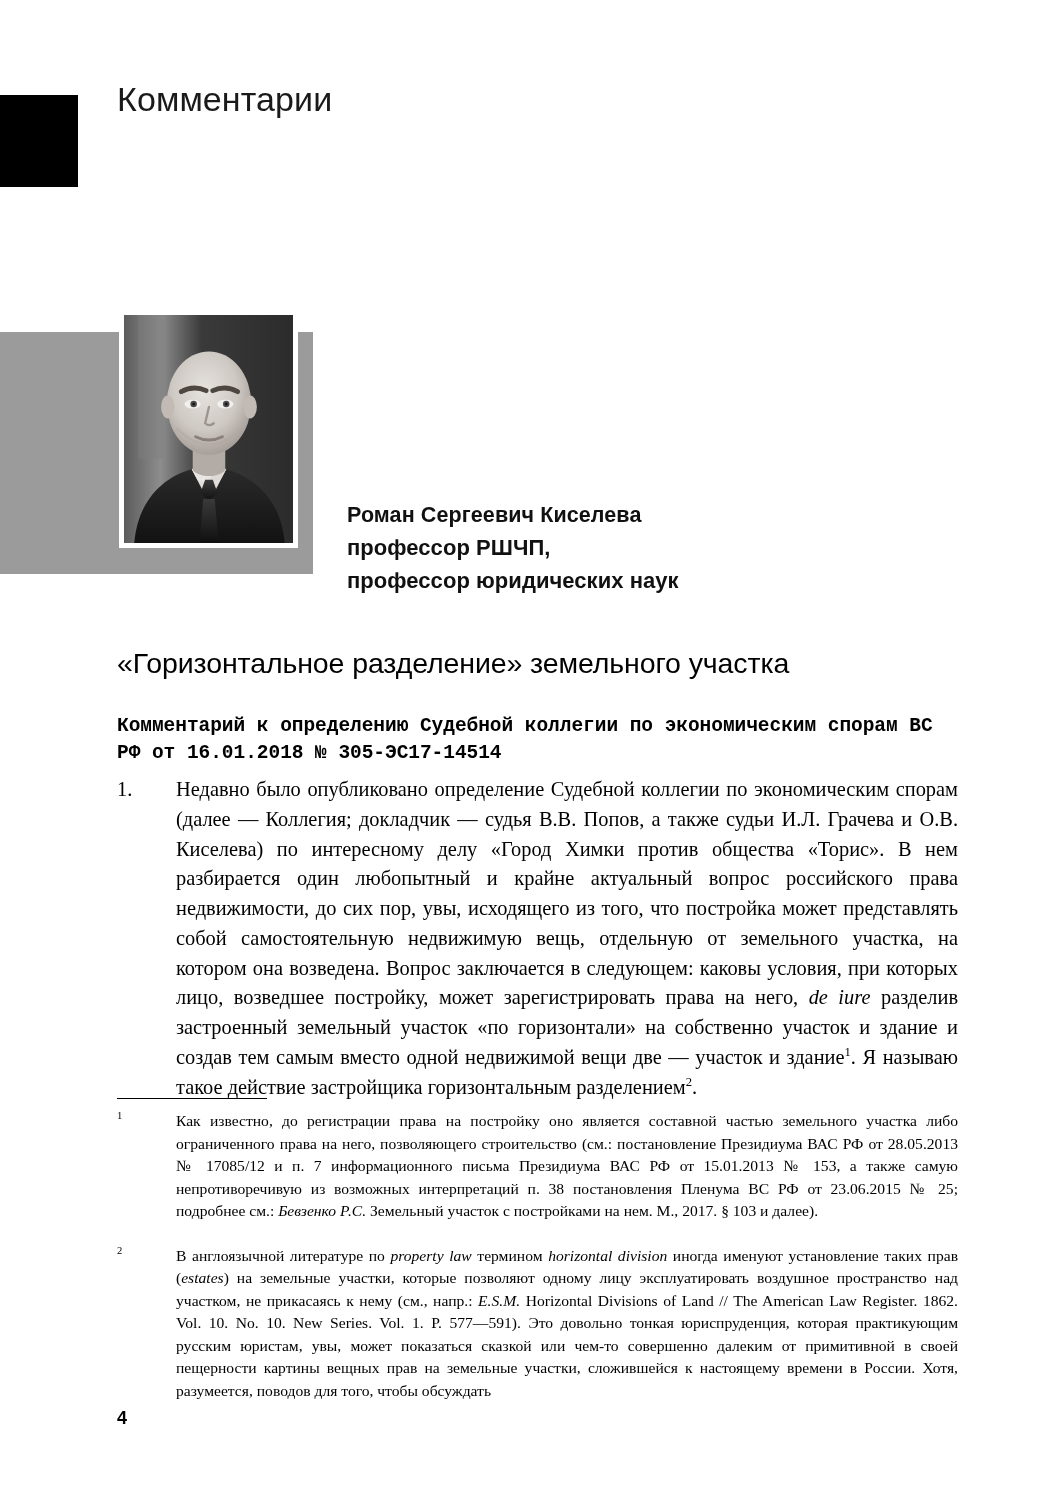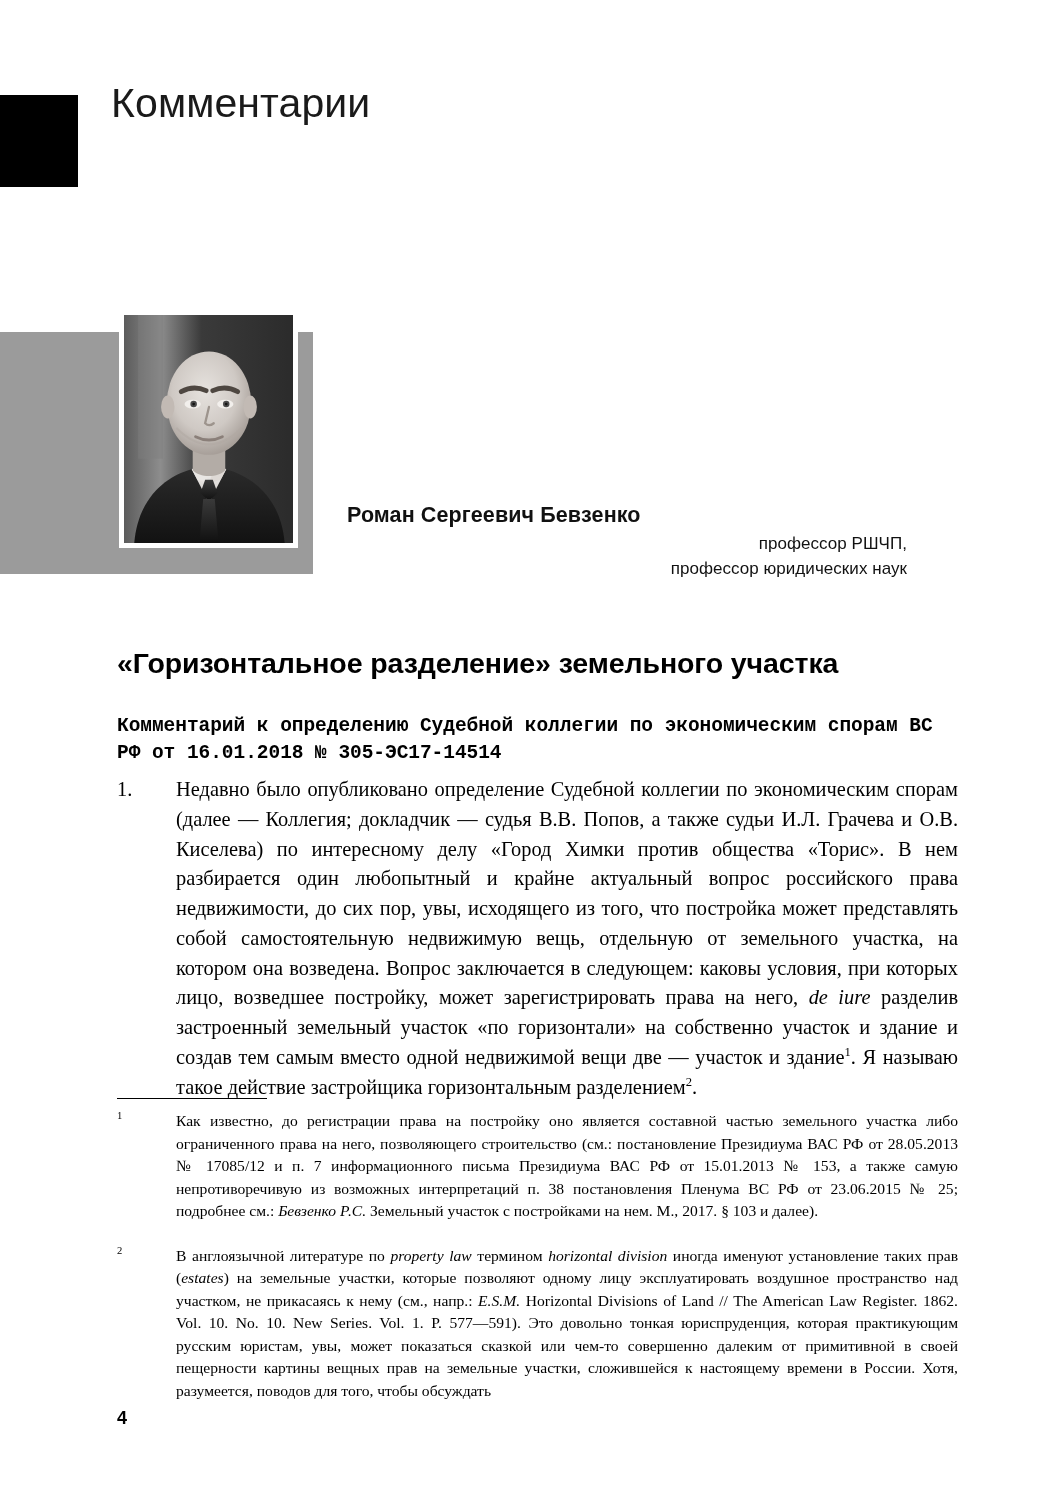--- a/index.html
+++ b/index.html
@@ -27,24 +27,24 @@
   .head-square {
     position: absolute;
     left: 0;
     top: 0;
     width: 78px;
     height: 92px;
     background: #000000;
   }
   .head-title {
     position: absolute;
-    left: 111px;
+    left: 117px;
     top: -17px;
     font-family: "Liberation Sans", "DejaVu Sans", sans-serif;
-    font-size: 41px;
+    font-size: 34px;
     font-weight: 400;
     letter-spacing: 0.1px;
     color: #1a1a1a;
     line-height: 1.25;
     white-space: nowrap;
   }
 
   
   .author-band {
     position: absolute;
@@ -78,36 +78,35 @@
     font-family: "Liberation Sans", "DejaVu Sans", sans-serif;
     color: #111111;
   }
   .author-name {
     font-size: 21.5px;
     font-weight: 700;
     line-height: 1.42;
     letter-spacing: 0.1px;
   }
   .author-role {
-    font-size: 17px;
-    font-weight: 400;
+    font-size: 22px;
+    font-weight: 700;
     line-height: 1.52;
     letter-spacing: 0.05px;
-    text-align: right;
   }
 
   
   .article-title {
     position: absolute;
     left: 117px;
     top: 627px;
     width: 850px;
     font-family: "Liberation Sans", "DejaVu Sans", sans-serif;
     font-size: 28.5px;
-    font-weight: 700;
+    font-weight: 400;
     line-height: 1.22;
     letter-spacing: -0.1px;
     color: #000000;
   }
   .article-subtitle {
     position: absolute;
     left: 117px;
     top: 697px;
     width: 850px;
     font-family: Liberation Mono, monospace;
@@ -260,21 +259,21 @@
 
     <path d="M90 96 L86 113 q4 4 9 0" stroke="#9d948d" stroke-width="2.4" fill="none" stroke-linecap="round"></path>
 
     <path d="M76 127 q14 7 28 0" stroke="#8a7f79" stroke-width="3" fill="none" stroke-linecap="round"></path>
 
     <path d="M56 118 q34 34 68 0" stroke="#b0a8a2" stroke-width="2" fill="none" opacity="0.5"></path>
   </svg>
 </div>
 
 <div class="author-meta">
-  <div class="author-name">Роман Сергеевич Бевзенко</div>
+  <div class="author-name">Роман Сергеевич Киселева</div>
   <div class="author-role">профессор РШЧП,</div>
   <div class="author-role">профессор юридических наук</div>
 </div>
 
 <h1 class="article-title">«Горизонтальное разделение» земельного участка</h1>
 <h2 class="article-subtitle">Комментарий к определению Судебной коллегии по экономическим спорам ВС РФ от 16.01.2018 № 305-ЭС17-14514</h2>
 
 <div class="body-block">
   <div class="para">
     <span class="para-num">1.</span><span>Недавно было опубликовано определение Судебной коллегии по экономическим спорам (далее — Коллегия; докладчик — судья В.В. Попов, а также судьи И.Л. Грачева и О.В. Киселева) по интересному делу «Город Химки против общества «Торис». В нем разбирается один любопытный и крайне актуальный вопрос российского права недвижимости, до сих пор, увы, исходящего из того, что постройка может представлять собой самостоятельную недвижимую вещь, отдельную от земельного участка, на котором она возведена. Вопрос заключается в следующем: каковы условия, при которых лицо, возведшее постройку, может зарегистрировать права на него, </span><span class="it">de iure</span><span> разделив застроенный земельный участок «по горизонтали» на собственно участок и здание и создав тем самым вместо одной недвижимой вещи две — участок и здание</span><sup>1</sup><span>. Я называю такое действие застройщика горизонтальным разделением</span><sup>2</sup><span>.</span>

